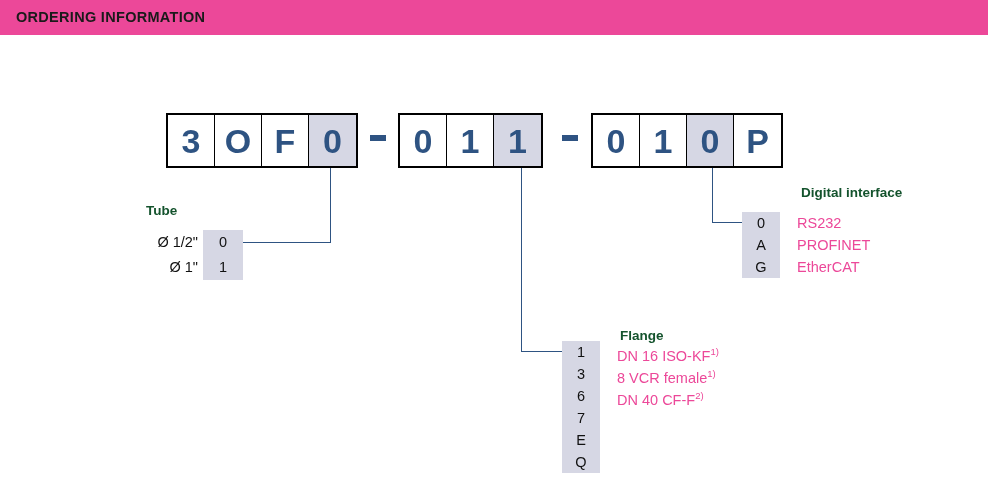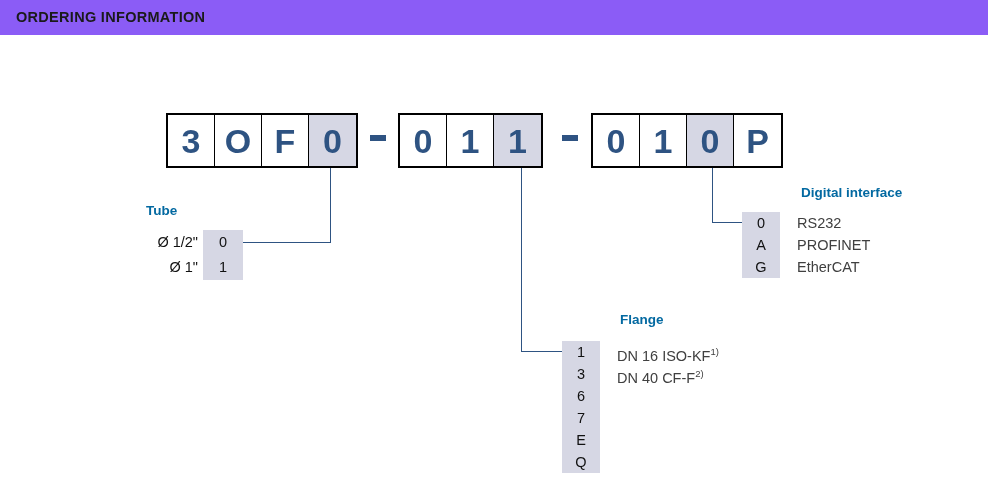--- a/index.html
+++ b/index.html
@@ -15,21 +15,21 @@
     overflow: hidden;
   }
 
   
   #header-bar {
     position: absolute;
     left: 0;
     top: 0;
     width: 988px;
     height: 35px;
-    background: #8b5cf6;
+    background: #ec4899;
   }
   #header-title {
     position: absolute;
     left: 16px;
     top: 9px;
     font-size: 14.5px;
     font-weight: bold;
     letter-spacing: 0.3px;
     color: #1a1a1a;
     white-space: nowrap;
@@ -75,21 +75,21 @@
     background: #2e5382;
   }
   .conn-v { width: 1.4px; }
   .conn-h { height: 1.4px; }
 
   
   .opt-title {
     position: absolute;
     font-size: 13.5px;
     font-weight: bold;
-    color: #0369a1;
+    color: #14532d;
     white-space: nowrap;
   }
   .code-col {
     position: absolute;
     background: #d6d7e4;
     display: flex;
     flex-direction: column;
   }
   .code-col .code-val {
     font-size: 14.5px;
@@ -98,21 +98,21 @@
     line-height: 22px;
     height: 22px;
   }
   .desc-col {
     position: absolute;
     display: flex;
     flex-direction: column;
   }
   .desc-col .desc-val {
     font-size: 14.5px;
-    color: #404040;
+    color: #ec4899;
     line-height: 22px;
     height: 22px;
     white-space: nowrap;
   }
   .desc-val sup {
     font-size: 9.5px;
     vertical-align: super;
     line-height: 0;
   }
 
@@ -171,31 +171,32 @@
 <div class="opt-title" style="left:146px; top:203px;">Tube</div>
 <div class="label-col" id="tube-labels" style="left:130px; top:230px; width:68px;">
     <div class="lab-val">Ø 1/2"</div>
     <div class="lab-val">Ø 1"</div>
   </div>
 <div class="code-col tube" id="tube-codes" style="left:203px; top:230px; width:40px; height:50px;">
     <div class="code-val">0</div>
     <div class="code-val">1</div>
   </div>
 
-<div class="opt-title" style="left:620px; top:312px;">Flange</div>
+<div class="opt-title" style="left:620px; top:328px;">Flange</div>
 <div class="code-col" id="flange-codes" style="left:562px; top:341px; width:38px; height:132px;">
     <div class="code-val">1</div>
     <div class="code-val">3</div>
     <div class="code-val">6</div>
     <div class="code-val">7</div>
     <div class="code-val">E</div>
     <div class="code-val">Q</div>
   </div>
 <div class="desc-col" id="flange-descs" style="left:617px; top:345px;">
     <div class="desc-val"><span>DN 16 ISO-KF</span><sup>1)</sup></div>
+    <div class="desc-val"><span>8 VCR female</span><sup>1)</sup></div>
     <div class="desc-val"><span>DN 40 CF-F</span><sup>2)</sup></div>
   </div>
 
 <div class="opt-title" style="left:801px; top:185px;">Digital interface</div>
 <div class="code-col" id="di-codes" style="left:742px; top:212px; width:38px; height:66px;">
     <div class="code-val">0</div>
     <div class="code-val">A</div>
     <div class="code-val">G</div>
   </div>
 <div class="desc-col" id="di-descs" style="left:797px; top:212px;">

